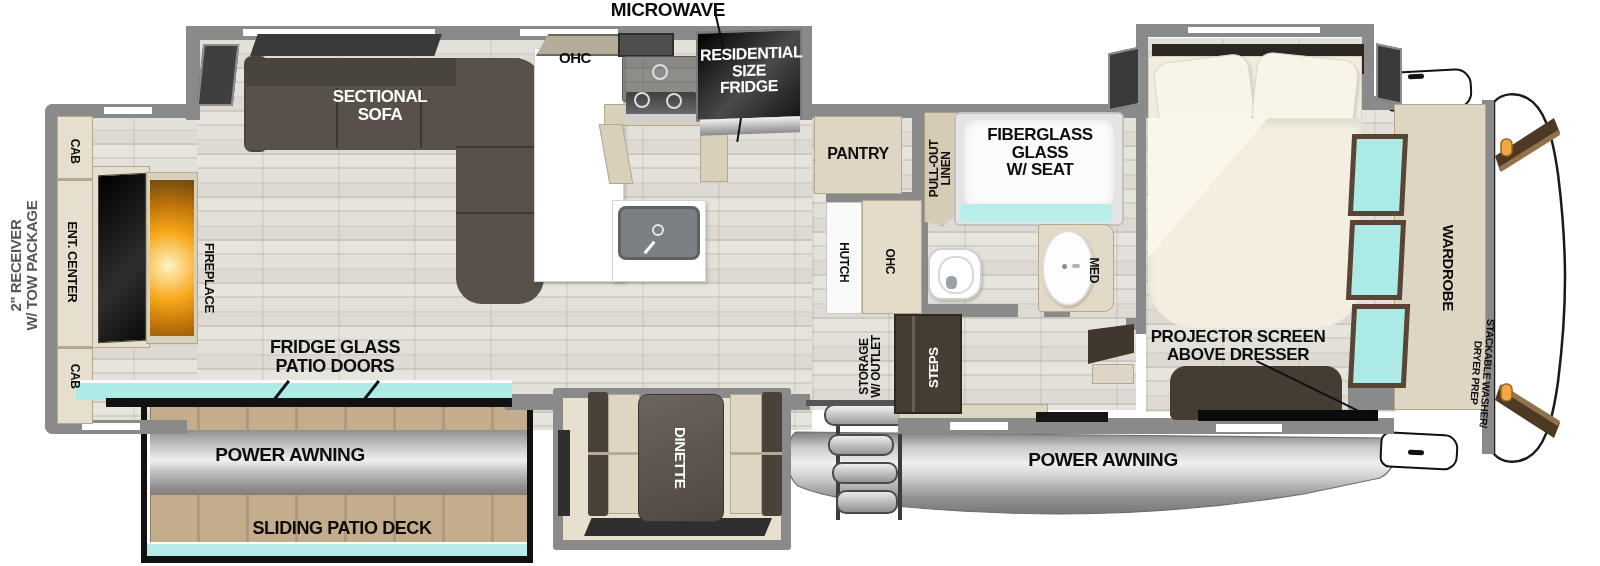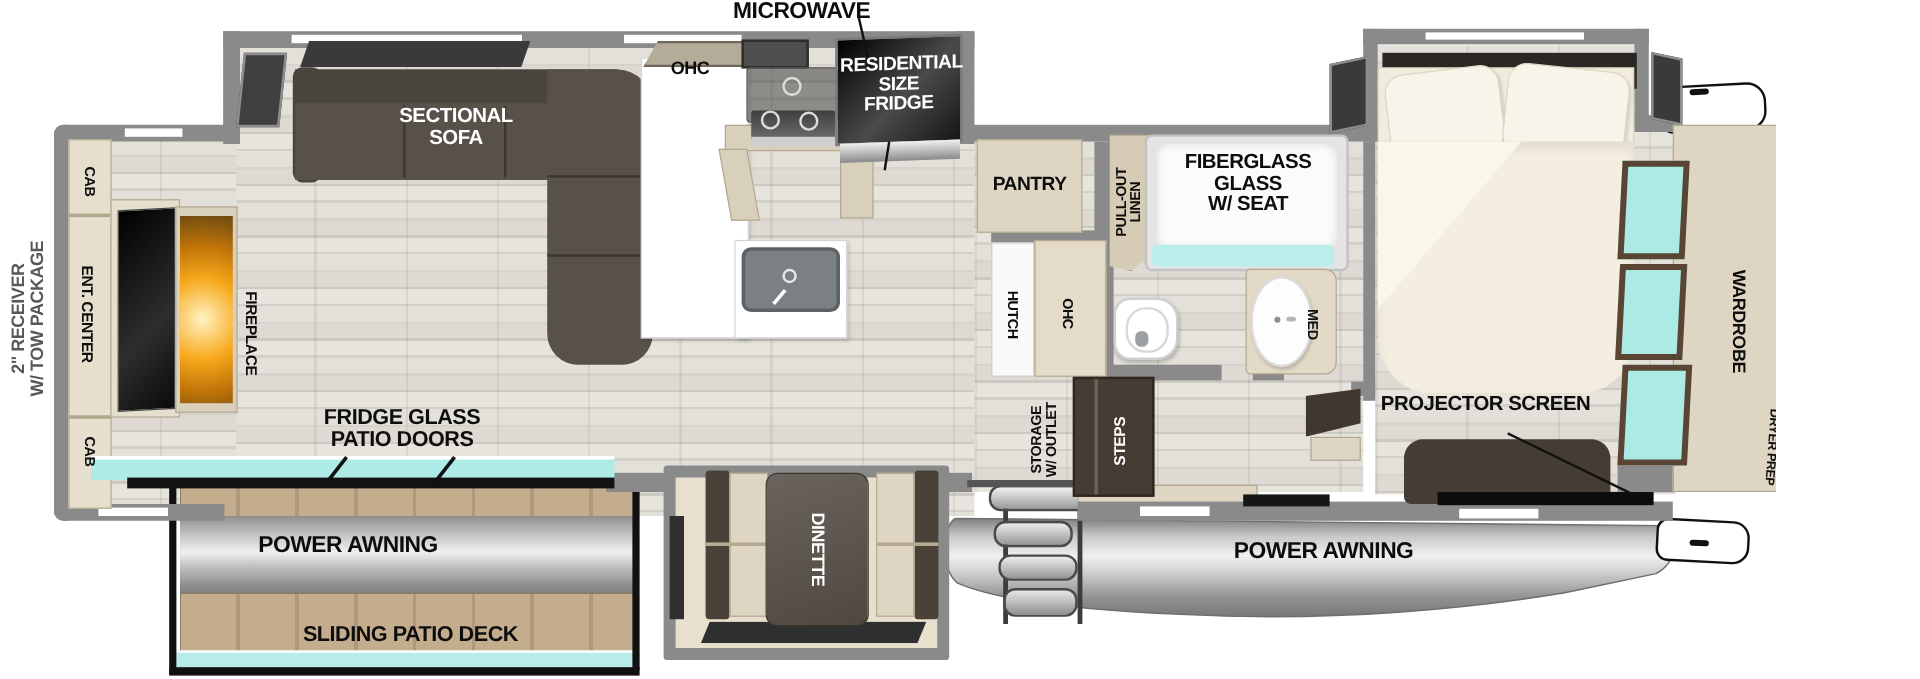--- a/index.html
+++ b/index.html
@@ -1,16 +1,16 @@
 <!DOCTYPE html>
 <html><head>
 <meta charset="utf-8">
 <style>
   html,body{margin:0;padding:0;background:#fff;}
-  #plan{position:relative;width:1480px;height:566px;background:#fff;overflow:hidden;
+  #plan{position:relative;width:1600px;height:566px;background:#fff;overflow:hidden;
         font-family:"Liberation Sans",sans-serif;}
   .abs{position:absolute;}
   .lbl{font-family:"Liberation Sans",sans-serif;font-weight:bold;color:#0d0d0d;
        text-align:center;line-height:1.04;letter-spacing:-0.4px;white-space:nowrap;}
   .white{color:#fff;}
   .v{display:flex;align-items:center;justify-content:center;}
   .rotccw{transform:rotate(-90deg);} 
   .rotcw{transform:rotate(90deg);}   
   .wall{background:#8a8a8a;}
   .slit{background:#fff;}
@@ -307,17 +307,18 @@
 
   <div class="abs v" style="left:1456px;top:308px;width:52px;height:130px;">
     <div class="lbl rotcw" style="font-size:10.5px;transform:rotate(94deg);">
       <div>STACKABLE WASHER/</div>
       <div>DRYER PREP</div>
     </div>
   </div>
 
   <div class="abs lbl" style="left:1130px;top:328px;width:216px;font-size:17px;">
     <div>PROJECTOR SCREEN</div>
+    <div>ABOVE DRESSER</div>
   </div>
 
   <div class="abs lbl" style="left:1008px;top:450px;width:190px;font-size:19px;">POWER AWNING</div>
 
 </div>
 
 </body></html>

